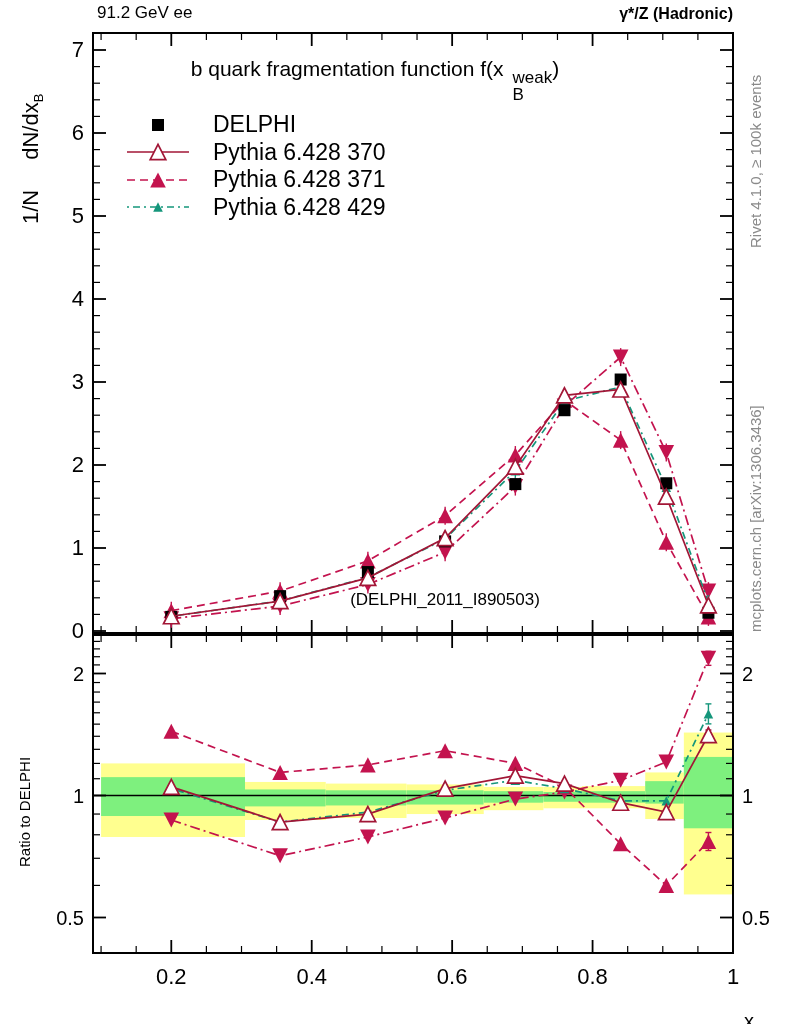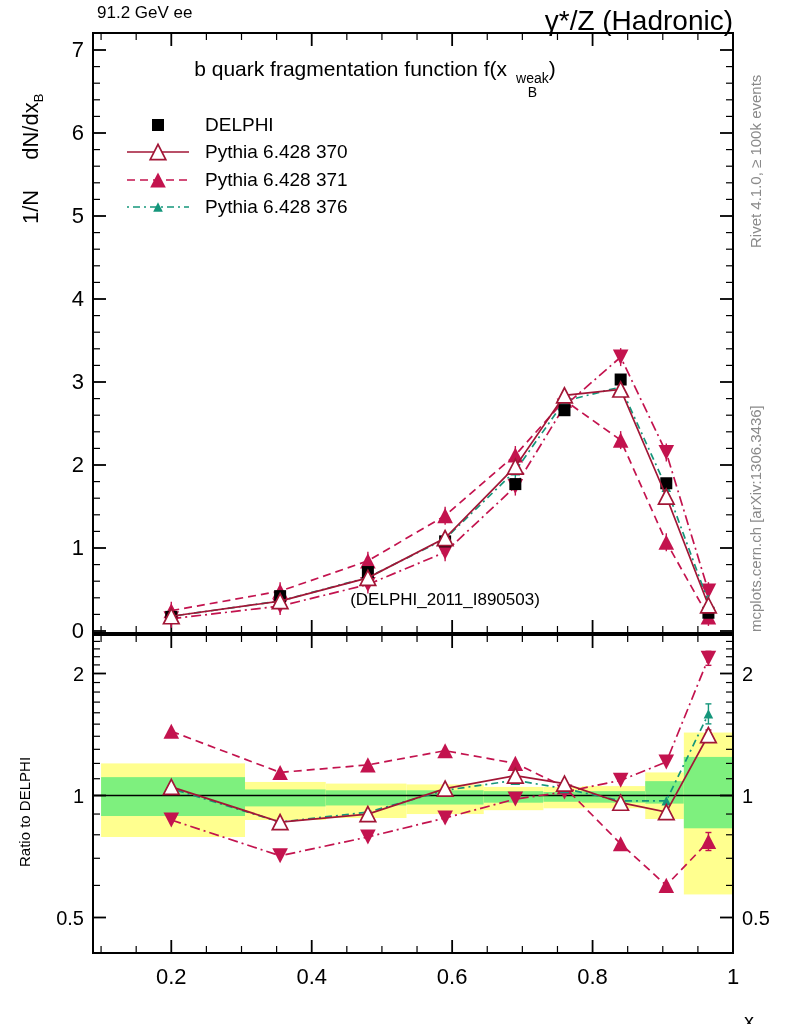--- a/index.html
+++ b/index.html
@@ -1,28 +1,28 @@
 <!DOCTYPE html>
 <html><head>
 <meta charset="utf-8">
 <style>
   html,body{margin:0;padding:0;background:#fff;}
   #stage{position:relative;width:786px;height:1024px;background:#fff;
          font-family:"Liberation Sans",sans-serif;color:#000;overflow:hidden;}
   #chart-svg{position:absolute;left:0;top:0;}
   svg text{font-family:"Liberation Sans",sans-serif;}
   .hdr-left{position:absolute;left:97px;top:3px;font-size:17px;}
-  .hdr-right{position:absolute;right:53px;top:5px;font-size:28px;}
+  .hdr-right{position:absolute;right:53px;top:5px;font-size:16px;font-weight:bold;}
   .title{position:absolute;left:93px;width:564px;top:57px;text-align:center;font-size:21px;}
-  .stack{display:inline-flex;flex-direction:column;align-items:center;
-         font-size:14px;line-height:1;vertical-align:-7px;margin-left:9px;}
+  .stack{display:inline-flex;flex-direction:column;align-items:flex-start;
+         font-size:17px;line-height:1;vertical-align:-7px;margin-left:9px;}
   #legend{position:absolute;left:127px;top:111px;}
   .leg-row{display:flex;align-items:center;height:27.5px;}
   .leg-sample{width:62px;height:20px;flex:0 0 62px;}
-  .leg-label{margin-left:16px;font-size:19px;white-space:nowrap;}
+  .leg-label{margin-left:24px;font-size:23px;white-space:nowrap;}
   .watermark{position:absolute;left:295px;top:590px;width:300px;text-align:center;
              color:#000000;font-size:17px;}
   .vtext{position:absolute;transform:rotate(-90deg);transform-origin:0 0;white-space:nowrap;}
   .ylab{left:18px;top:224px;font-size:22px;}
   .ylab .gap{margin-left:30px;}
   .note{color:#8a8a8a;font-size:15px;}
   .rivet{left:747px;top:248px;}
   .mcp{left:747px;top:632px;}
   .ratiolab{left:16px;top:867px;font-size:15px;}
   .xlab{position:absolute;left:744px;top:1010px;font-size:20px;}
@@ -472,21 +472,21 @@
         </svg>
         <span class="leg-label">Pythia 6.428 371</span>
       </div>
       <div class="leg-row">
         <svg width="62" height="20" class="leg-sample">
           <g>
             <line x1="0" y1="10" x2="62" y2="10" stroke="#15967b" stroke-width="1.7" stroke-dasharray="2,4,7,4"></line>
             <path d="M 31 5.36 L 26.2 14.64 L 35.8 14.64 Z" fill="#15967b"></path>
           </g>
         </svg>
-        <span class="leg-label">Pythia 6.428 376</span>
+        <span class="leg-label">Pythia 6.428 429</span>
       </div>
     </div>
 
   <div class="watermark">(DELPHI_2011_I890503)</div>
 
   <div class="vtext ylab"><span>1/N</span><span class="gap">dN/dx</span><span class="subsm">B</span></div>
 
   <div class="vtext note rivet">Rivet 4.1.0, ≥ 100k events</div>
   <div class="vtext note mcp">mcplots.cern.ch [arXiv:1306.3436]</div>
 

